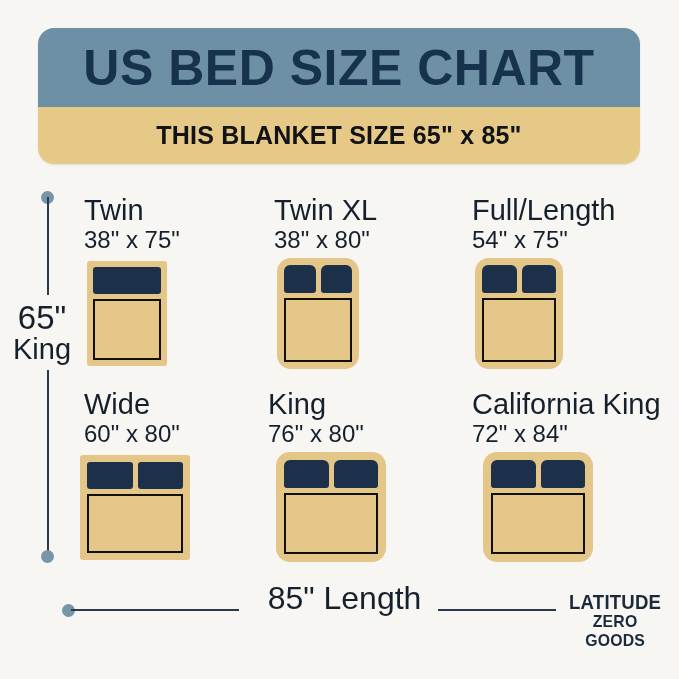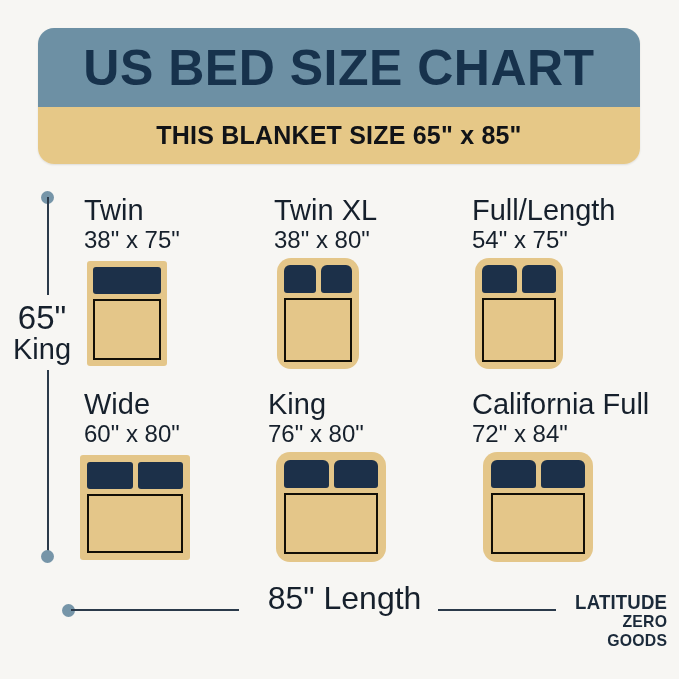--- a/index.html
+++ b/index.html
@@ -70,21 +70,21 @@
   .haxis .seg.a{left:9px;width:168px;}
   .haxis .seg.b{left:376px;width:118px;}
   .hlabel{
     position:absolute;left:185px;top:-23px;width:195px;text-align:center;
     font-size:32px;color:#16202c;white-space:nowrap;
   }
 
   
   .logo{
     position:absolute;left:563px;top:592px;width:112px;
-    color:#1b2a3a;text-align:right;
+    color:#1b2a3a;text-align:center;
   }
   .logo .l1{
     font-size:20px;font-weight:bold;letter-spacing:.2px;
     line-height:1.05;display:block;transform:scaleX(.93);transform-origin:left;
   }
   .logo .l2{
     font-size:17px;font-weight:bold;letter-spacing:.2px;
     line-height:1.1;display:block;transform:scaleX(.93);transform-origin:left;
   }
 
@@ -210,21 +210,21 @@
       <div class="bed rnd" style="left:8px;top:62px;width:110px;height:110px;">
         <div class="pillows" style="left:8px;top:8px;right:8px;height:28px;">
           <div class="pillow rnd"></div>
           <div class="pillow rnd"></div>
         </div>
         <div class="mattress" style="left:8px;top:41px;right:8px;bottom:8px;"></div>
       </div>
     </div>
 
     <div class="cell" style="left:472px;top:390px;">
-      <div class="name">California Full</div>
+      <div class="name">California King</div>
       <div class="dims">72" x 84"</div>
       <div class="bed rnd" style="left:11px;top:62px;width:110px;height:110px;">
         <div class="pillows" style="left:8px;top:8px;right:8px;height:28px;">
           <div class="pillow rnd"></div>
           <div class="pillow rnd"></div>
         </div>
         <div class="mattress" style="left:8px;top:41px;right:8px;bottom:8px;"></div>
       </div>
     </div>
 

